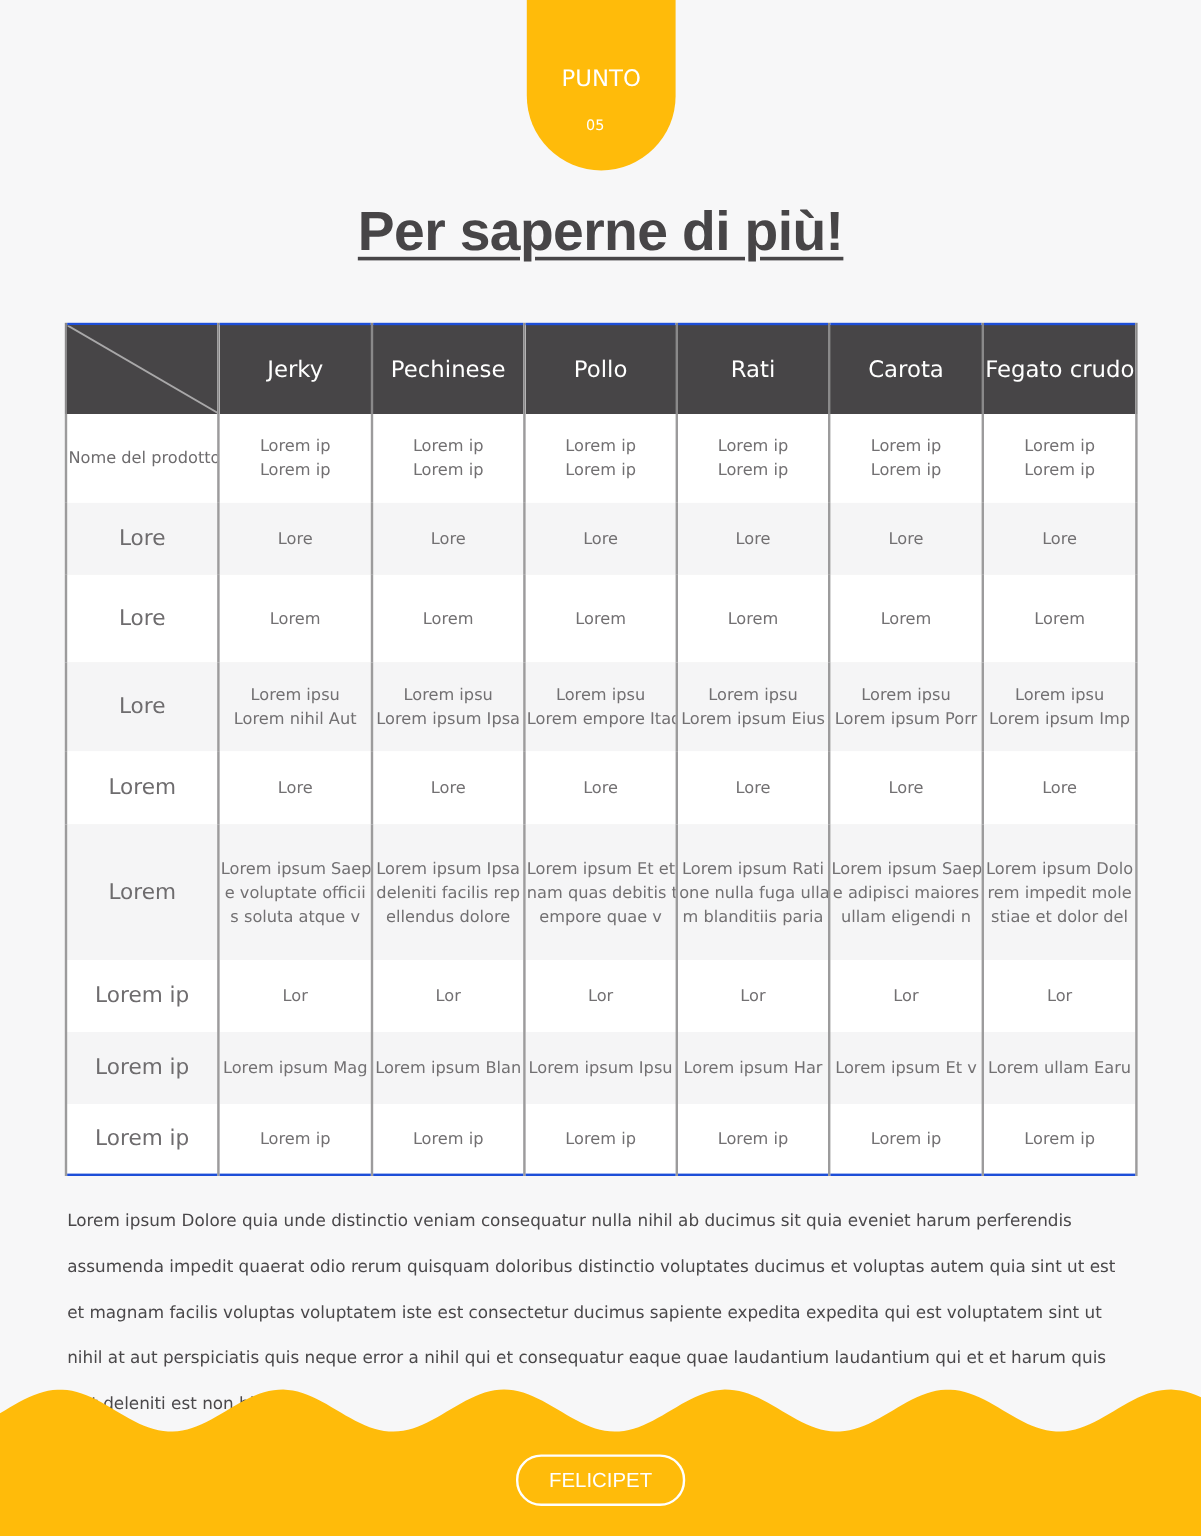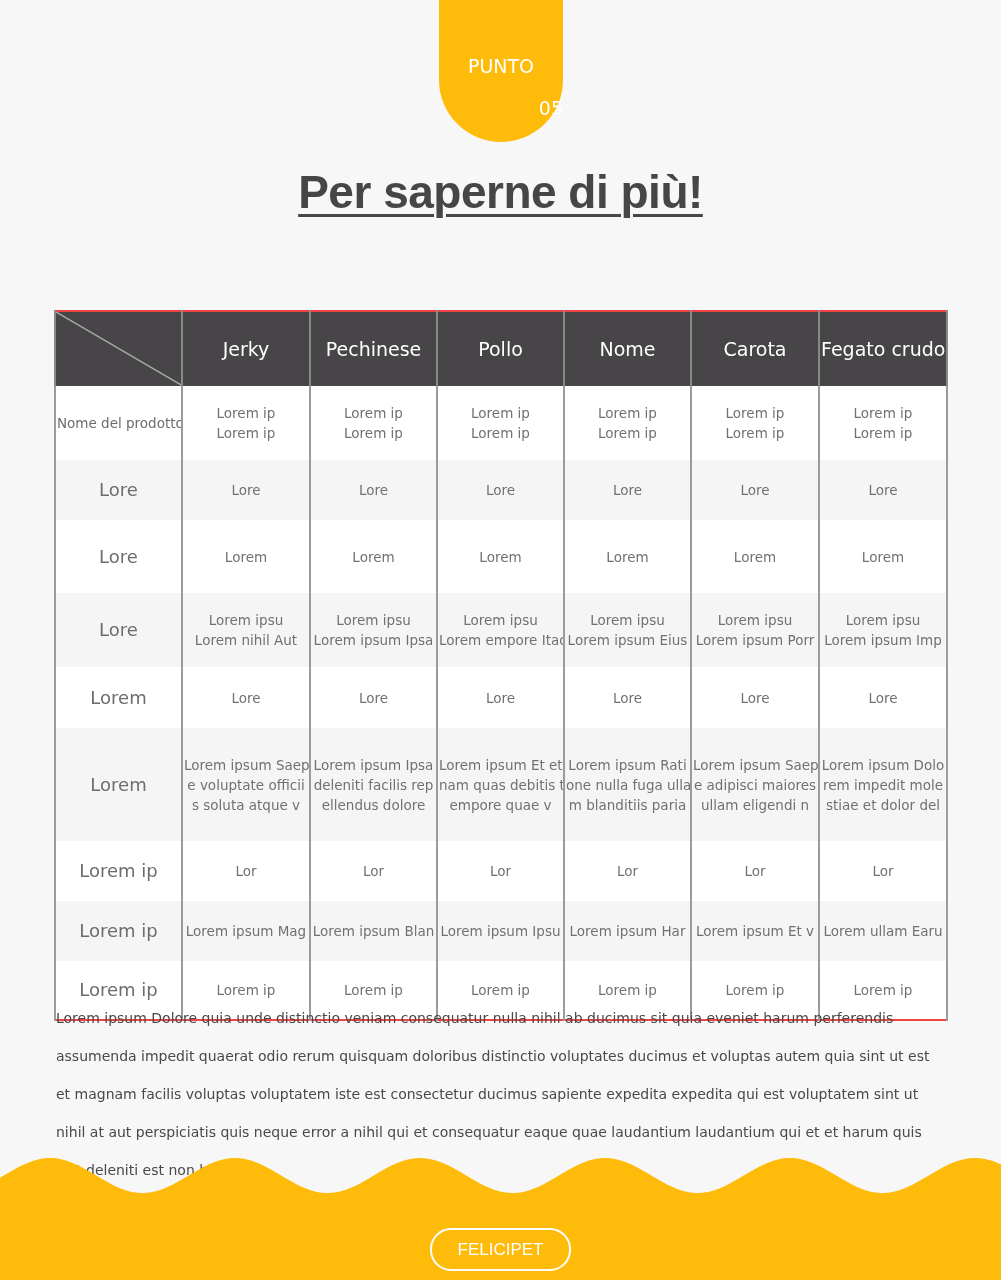--- a/index.html
+++ b/index.html
@@ -8,37 +8,37 @@
       background: #f7f7f8;
       font-family: "DejaVu Sans", sans-serif;
       color: #555;
     }
     .tab {
       position: absolute; left: 439px; top: 0; width: 124px; height: 142px;
       background: #ffbb0a; border-radius: 0 0 62px 62px;
       color: #fff; text-align: center;
     }
     .tab .t1 { position: absolute; top: 31px; left: 0; right: 0; font-size: 19px; margin-top: 24px; }
-    .tab .t2 { position: absolute; top: 97px; left: 0; right: 0; font-size: 19px; text-align: right; }
+    .tab .t2 { position: absolute; top: 97px; left: 0; right: 10px; font-size: 12px; }
     .title {
       position: absolute; top: 165px; left: 0; right: 0; text-align: center;
       font-family: "Liberation Sans", sans-serif; font-weight: bold;
       font-size: 46px; color: #474547; letter-spacing: -0.5px;
     }
     .title span { text-decoration: underline; text-decoration-thickness: 3px; text-underline-offset: 6px; }
     table.grid {
       position: absolute; left: 54px; top: 269px; width: 892px;
       border-collapse: collapse; table-layout: fixed;
     }
     table.grid td, table.grid th {
       border-left: 2px solid #9c9b9c; border-right: 2px solid #9c9b9c;
       text-align: center; vertical-align: middle; padding: 0 1px;
       font-weight: normal; overflow: hidden; white-space: nowrap;
     }
-    table.grid { border: 2px solid #ef4444; margin-top: 41px; }
+    table.grid { border: 2px solid #1d4ed8; }
     table.grid th {
       background: #474547; color: #fff; font-size: 19px; height: 74px;
       border-color: #8a898a;
     }
     th.corner { position: relative; background: #474547; }
     th.corner svg { position: absolute; left: 0; top: 0; }
     table.grid td { font-size: 13.5px; color: #727072; line-height: 20px; }
     table.grid td.rowhead { font-size: 18px; color: #6e6c6e; }
     table.grid td.rowhead.small { font-size: 13.5px; }
     tr.white td { background: #ffffff; }
@@ -46,21 +46,20 @@
     .para {
       position: absolute; left: 56px; top: 999px; width: 890px;
       font-size: 14px; line-height: 38px; color: #4a484a;
     }
     .wave { position: absolute; left: 0; top: 1150px; }
     .brand {
       position: absolute; left: 430px; top: 1212px; width: 137px; height: 39px;
       border: 2px solid #fff; border-radius: 21px; color: #fff;
       text-align: center; line-height: 39px; font-size: 17px;
       font-family: "Liberation Sans", sans-serif;
-      margin-top: 16px;
     }
   </style>
 </head>
 <body>
 
 <div class="tab">
   <div class="t1">PUNTO</div>
   <div class="t2">05</div>
 </div>
 
@@ -81,21 +80,21 @@
   <thead>
     <tr>
       <th class="corner">
         <svg width="127" height="74">
           <line x1="0" y1="0" x2="127" y2="74" stroke="#a9a8a9" stroke-width="1.5"></line>
         </svg>
       </th>
       <th>Jerky</th>
       <th>Pechinese</th>
       <th>Pollo</th>
-      <th>Nome</th>
+      <th>Rati</th>
       <th>Carota</th>
       <th>Fegato crudo</th>
     </tr>
   </thead>
   <tbody id="tbody">
       <tr class="white" style="height: 74px; padding-left: 20px;">
         <td class="rowhead small">Nome del prodotto</td>
         <td>
           <div>Lorem ip</div>
           <div>Lorem ip</div>

